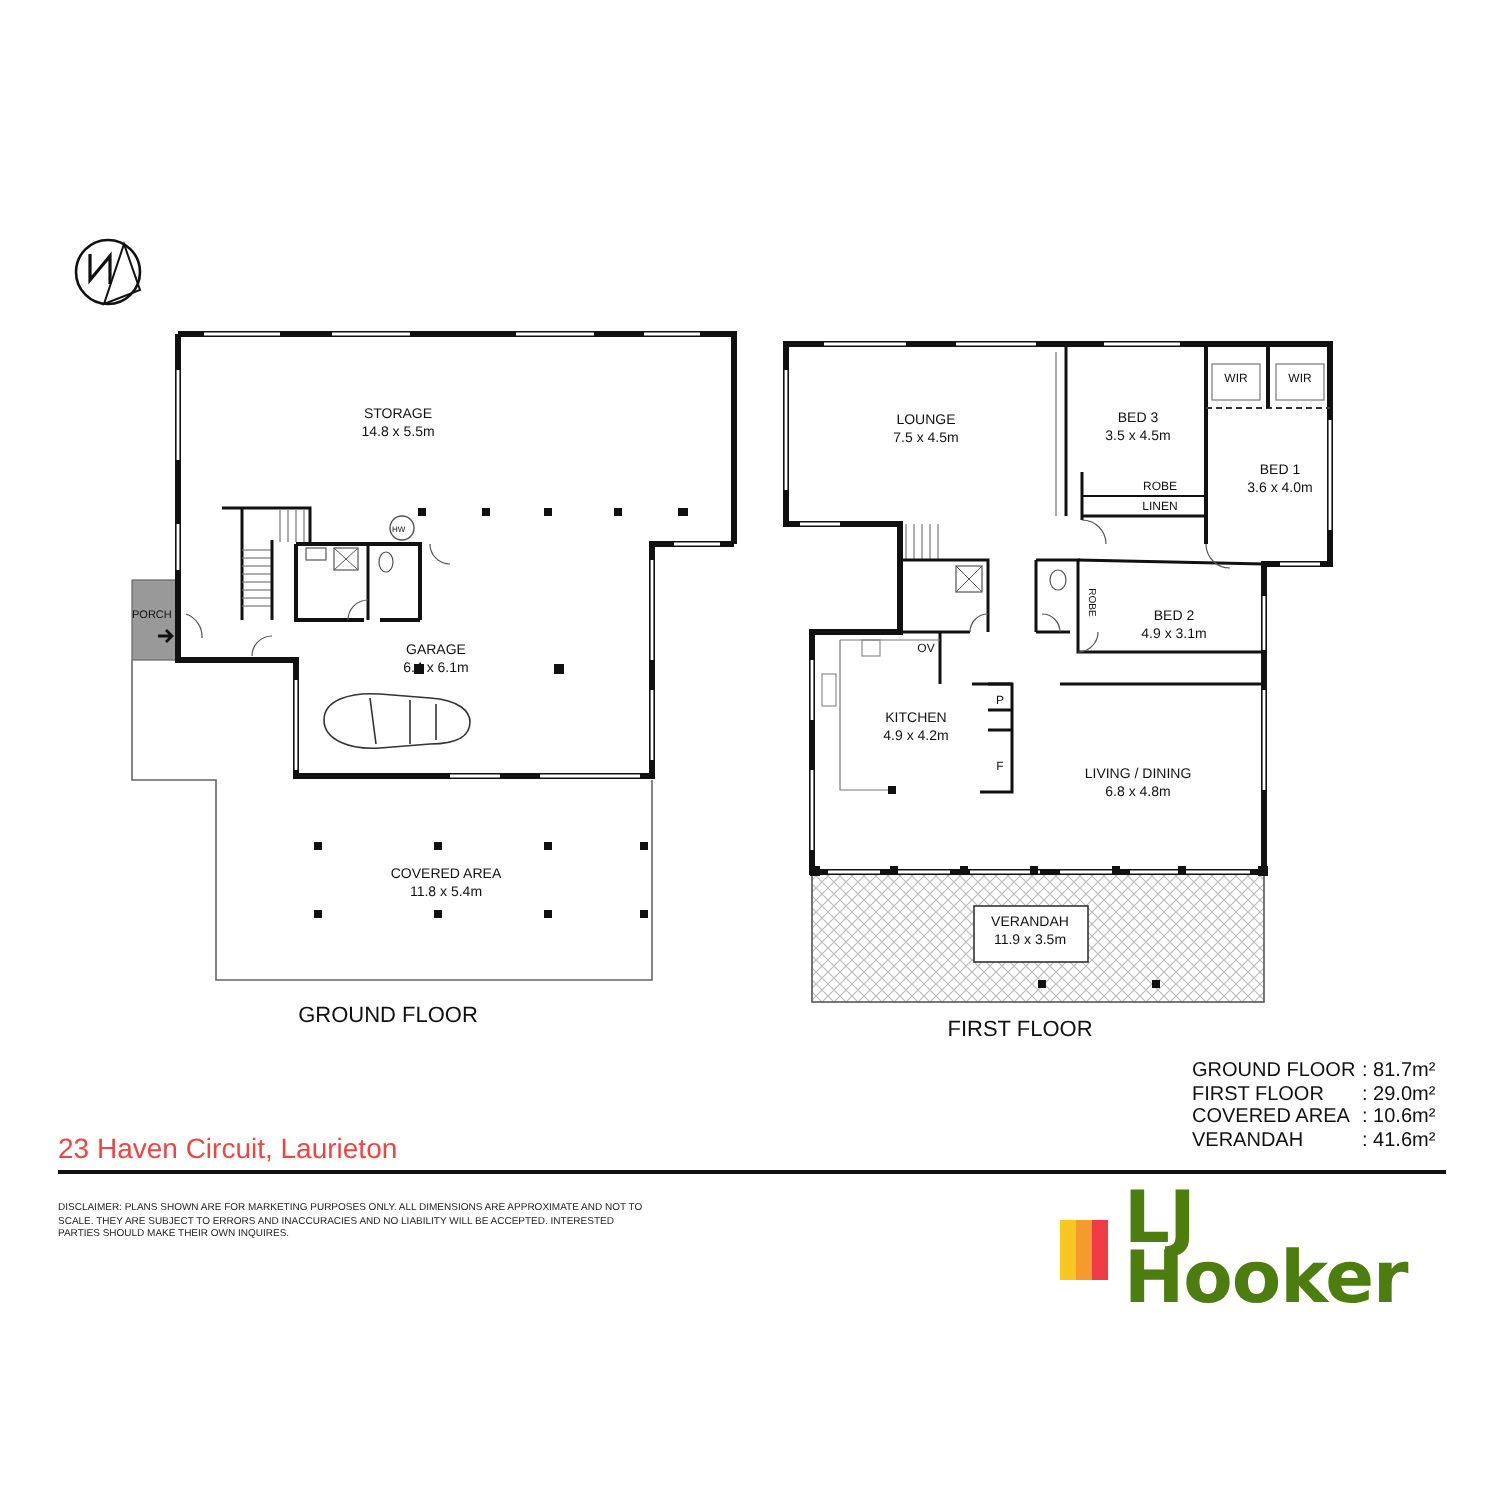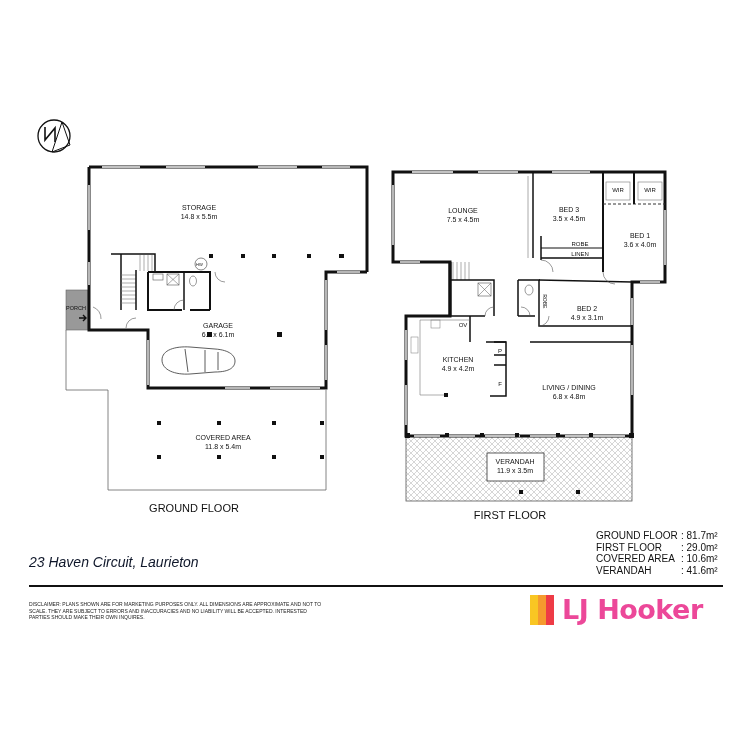--- a/index.html
+++ b/index.html
@@ -3,27 +3,27 @@
 <meta charset="utf-8">
 <style>
   html, body { margin:0; padding:0; background:#ffffff; }
   body { width:750px; height:750px; position:relative; overflow:hidden; font-family:"Liberation Sans", sans-serif; color:#111; }
   .plan { position:absolute; left:0; top:0; width:750px; height:750px; }
   .room-label { position:absolute; text-align:center; font-size:7px; line-height:8.5px; color:#111; transform:translateX(-50%); white-space:nowrap; }
   .floor-title { position:absolute; font-size:11px; color:#111; transform:translateX(-50%); white-space:nowrap; }
   .areas { position:absolute; left:596px; top:530px; font-size:10px; line-height:11.5px; color:#111; }
   .areas .row { display:flex; }
   .areas .k { width:85px; }
-  .address { position:absolute; left:29px; top:554px; font-size:14px; color:#0f172a;font-style:italic; }
+  .address { position:absolute; left:29px; top:566px; font-size:14px; color:#ef4444; }
   .rule { position:absolute; background:#111; }
   .disclaimer { position:absolute; left:29px; top:601px; width:300px; font-size:5px; line-height:6.5px; color:#222; text-transform:uppercase; }
   .logo { position:absolute; left:530px; top:595px; display:flex; align-items:center; }
   .logo .bars { display:flex; height:30px; }
   .logo .bar { width:8px; height:30px; }
-  .logo .text { font-family:"DejaVu Sans", sans-serif; font-weight:bold; font-size:27px; color:#ec4899; margin-left:8px; letter-spacing:-0.5px; line-height:30px; }
+  .logo .text { font-family:"DejaVu Sans", sans-serif; font-weight:bold; font-size:36px; color:#4d7c0f; margin-left:8px; letter-spacing:-0.5px; line-height:30px; }
   .porch-label { position:absolute; font-size:5.5px; color:#111; }
 </style>
 </head>
 <body>
 
 <svg class="plan" width="750" height="750" viewBox="0 0 750 750" xmlns="http://www.w3.org/2000/svg">
   <defs>
     <pattern id="lattice" width="6" height="6" patternUnits="userSpaceOnUse">
       <path d="M0 0 L6 6 M6 0 L0 6" stroke="#bbb" stroke-width="0.6"></path>
     </pattern>

